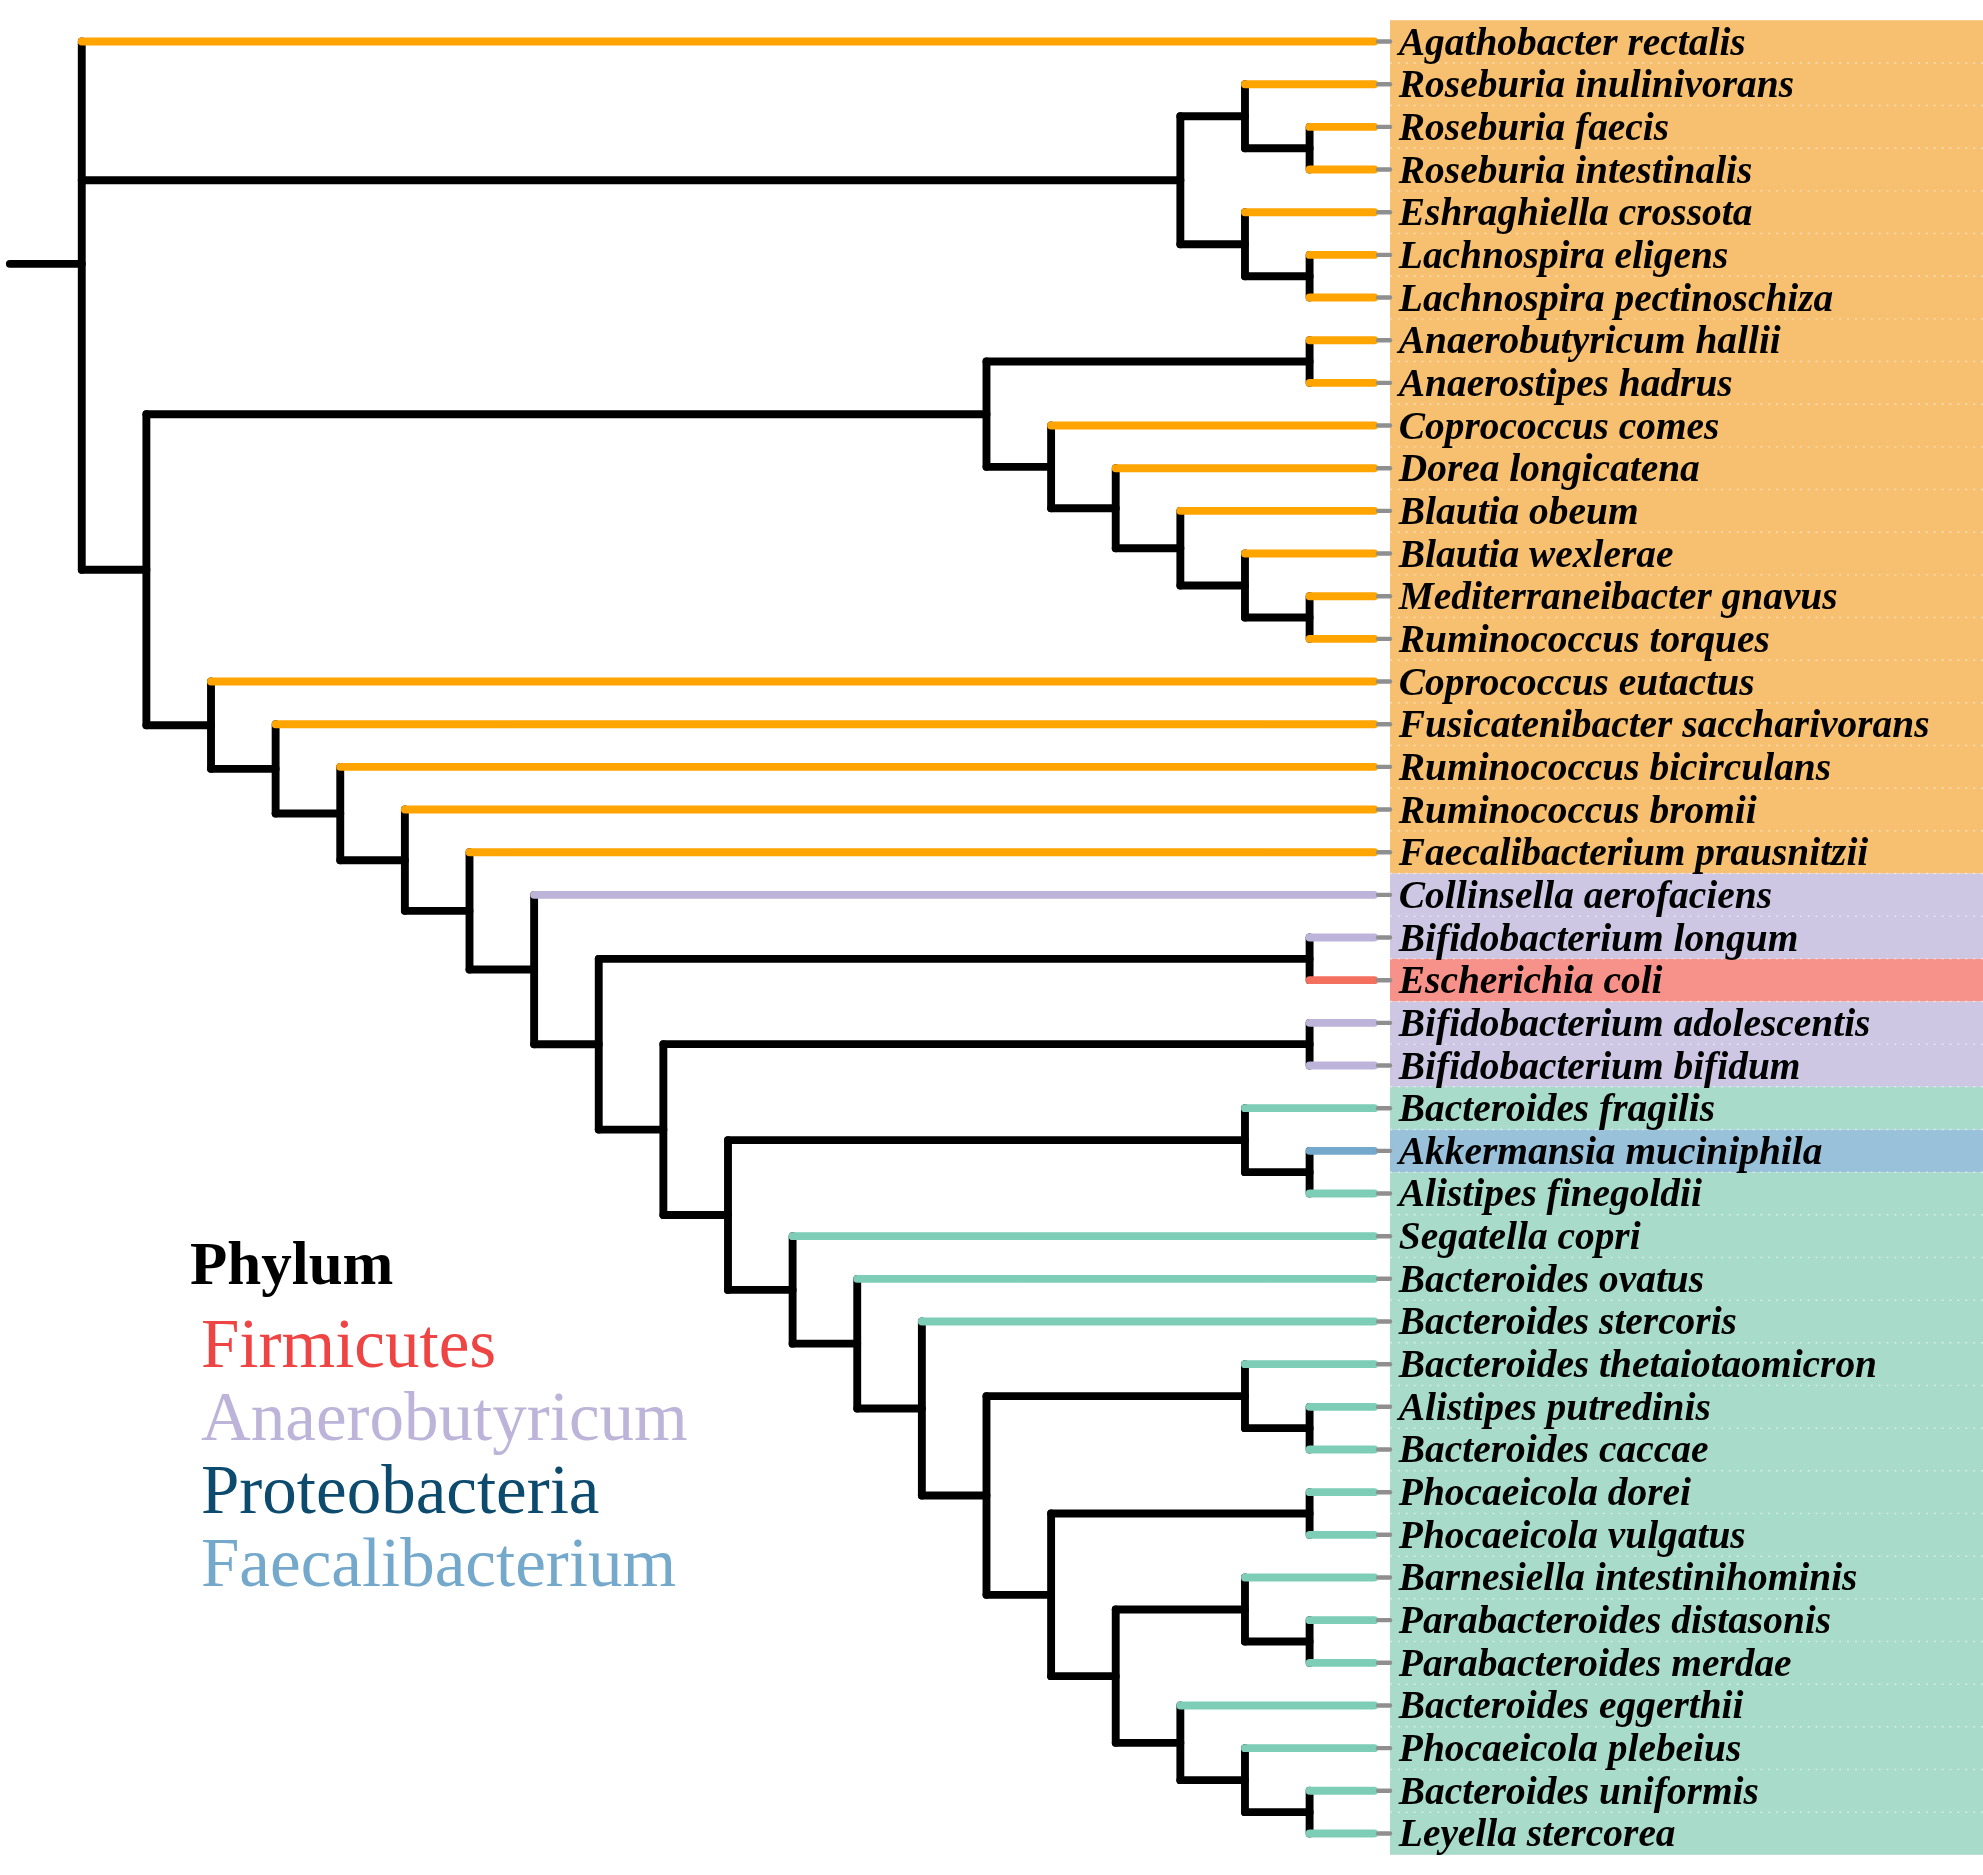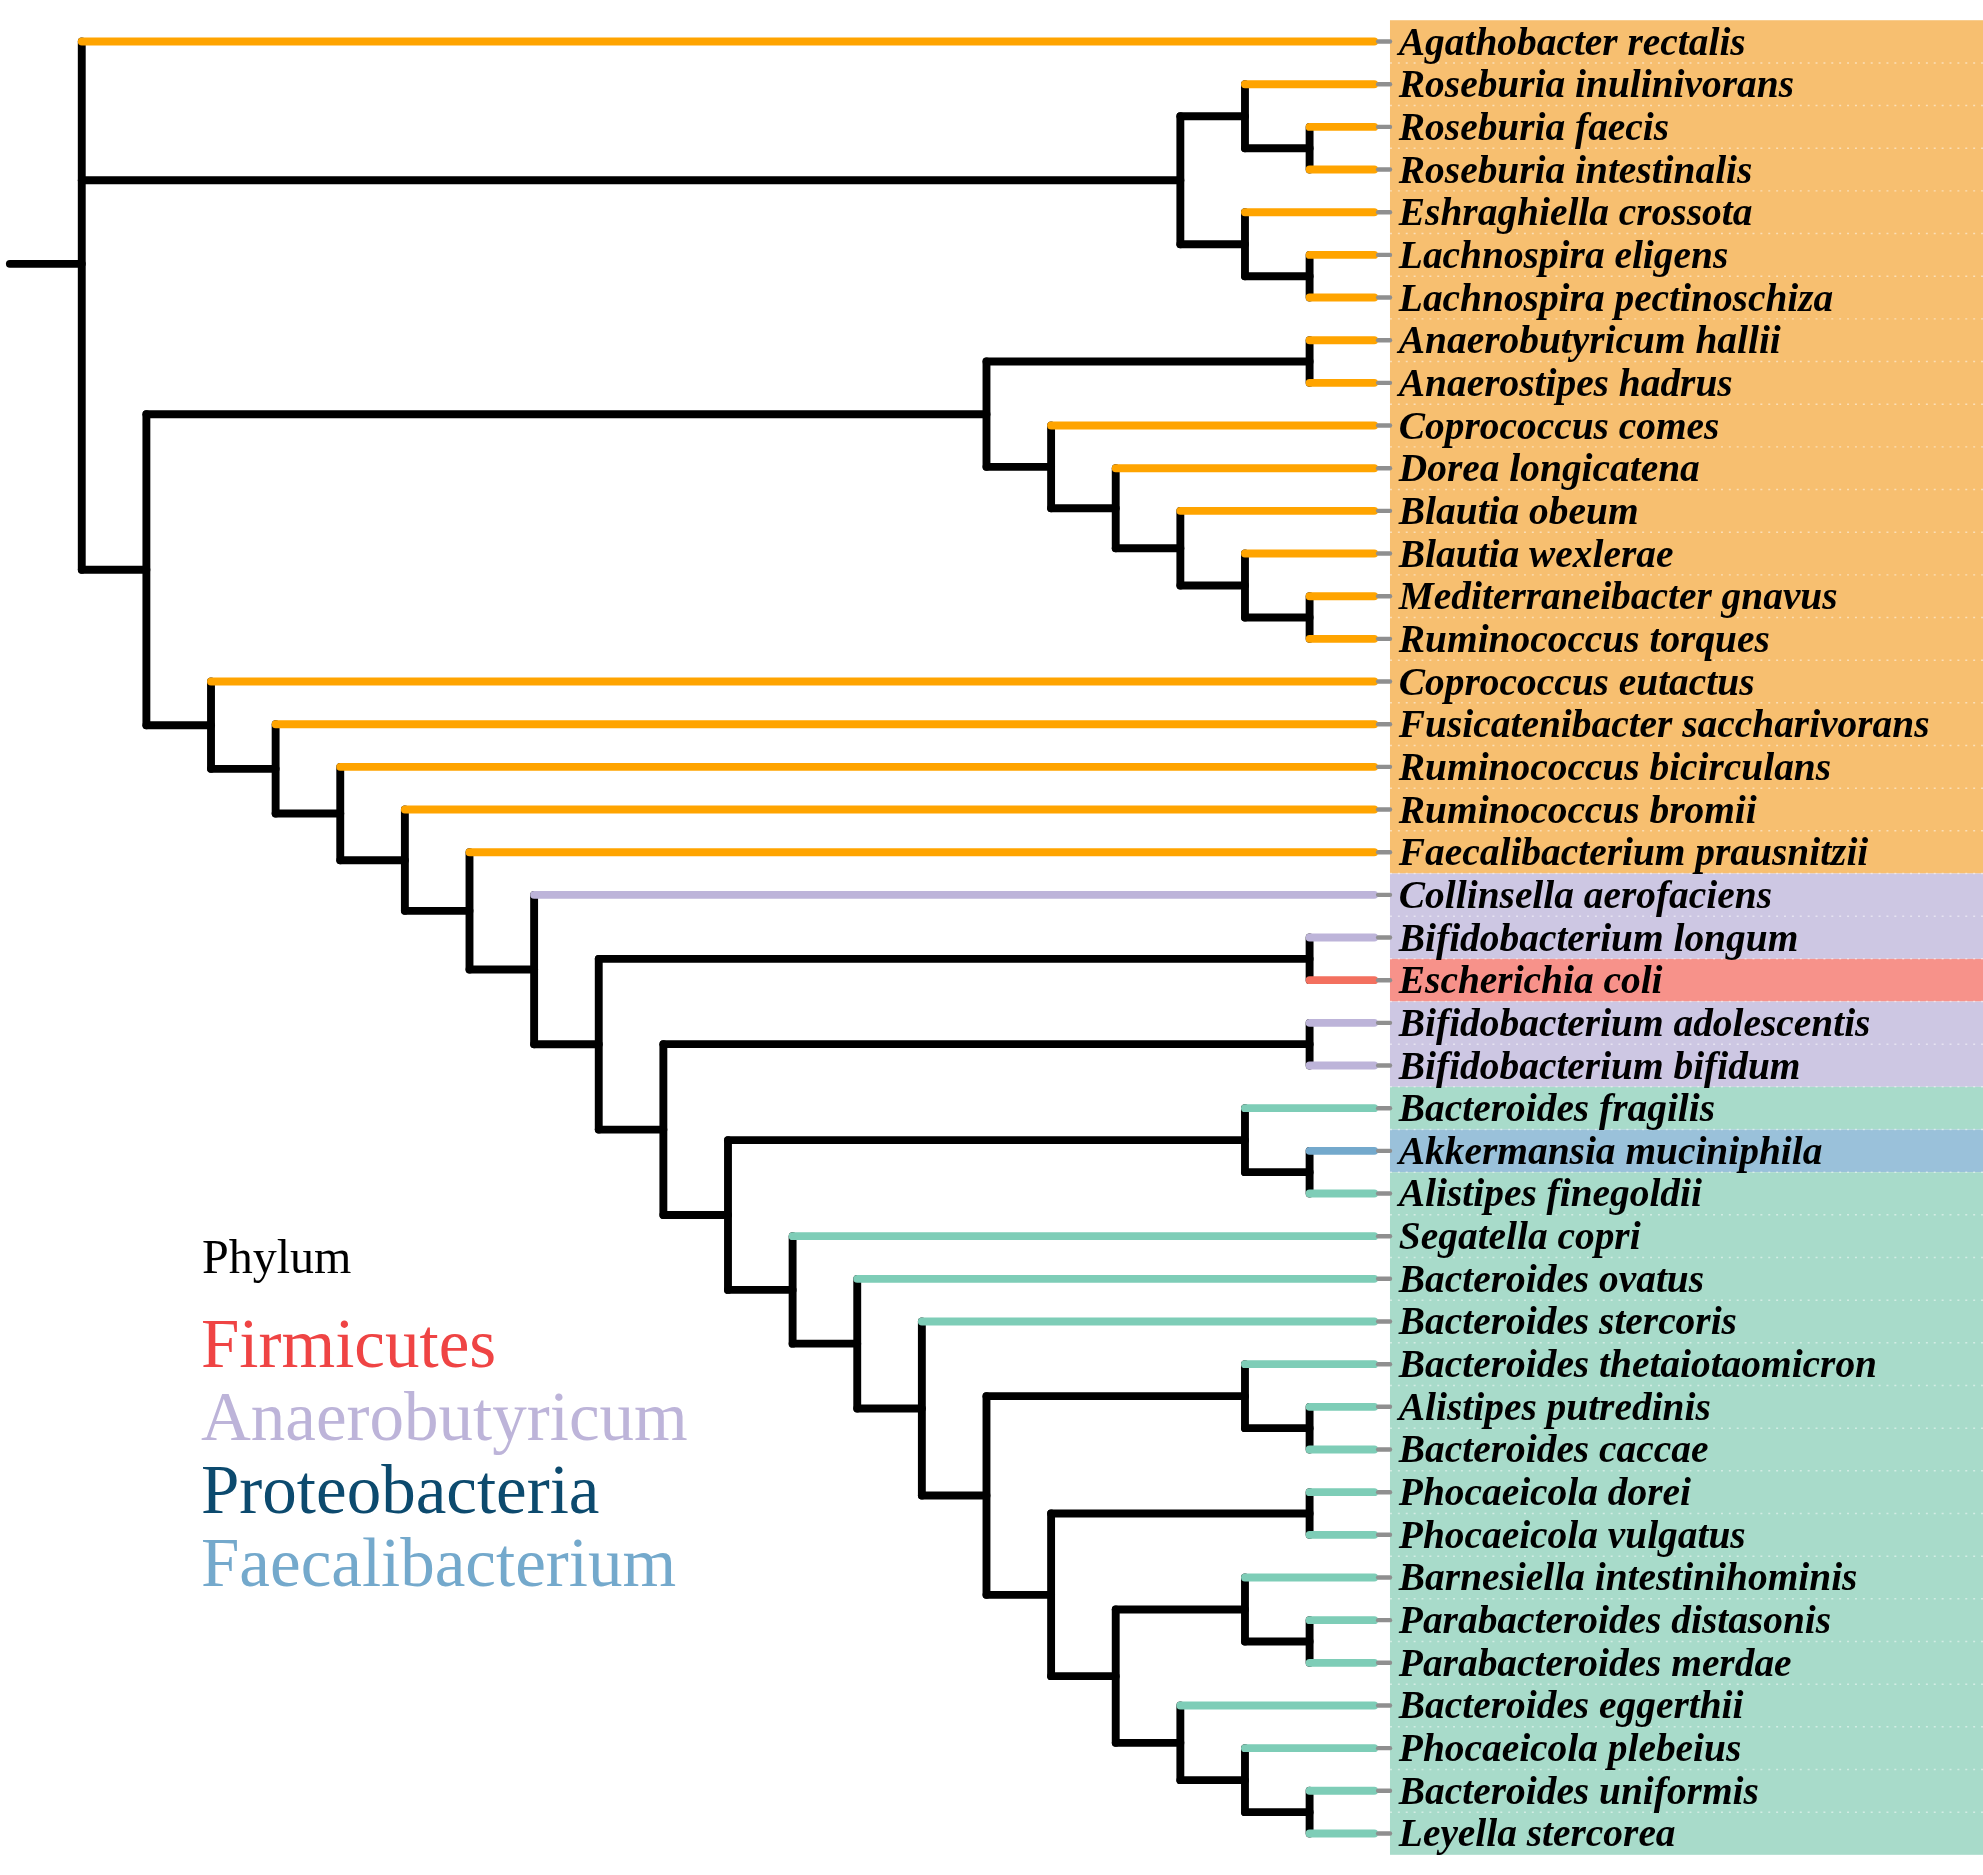--- a/index.html
+++ b/index.html
@@ -13,22 +13,22 @@
   .fig svg{position:absolute;left:0;top:0;}
   .leaf-label{
     font-family:"Liberation Serif","DejaVu Serif",serif;
     font-style:italic;
     font-weight:700;
     font-size:40px;
     fill:#000000;
   }
   .legend{position:absolute;left:0;top:0;width:100%;height:100%;pointer-events:none;}
   .legend-title{
-    position:absolute;left:202px;top:1233px;
-    font-weight:400;font-size:48px;color:#000;line-height:1;
+    position:absolute;left:190px;top:1233px;
+    font-weight:700;font-size:61px;color:#000;line-height:1;
   }
   .legend-item{
     position:absolute;left:201px;
     font-weight:400;font-size:69px;line-height:1;
   }
 </style>
 </head>
 <body>
 
 <div class="fig">

